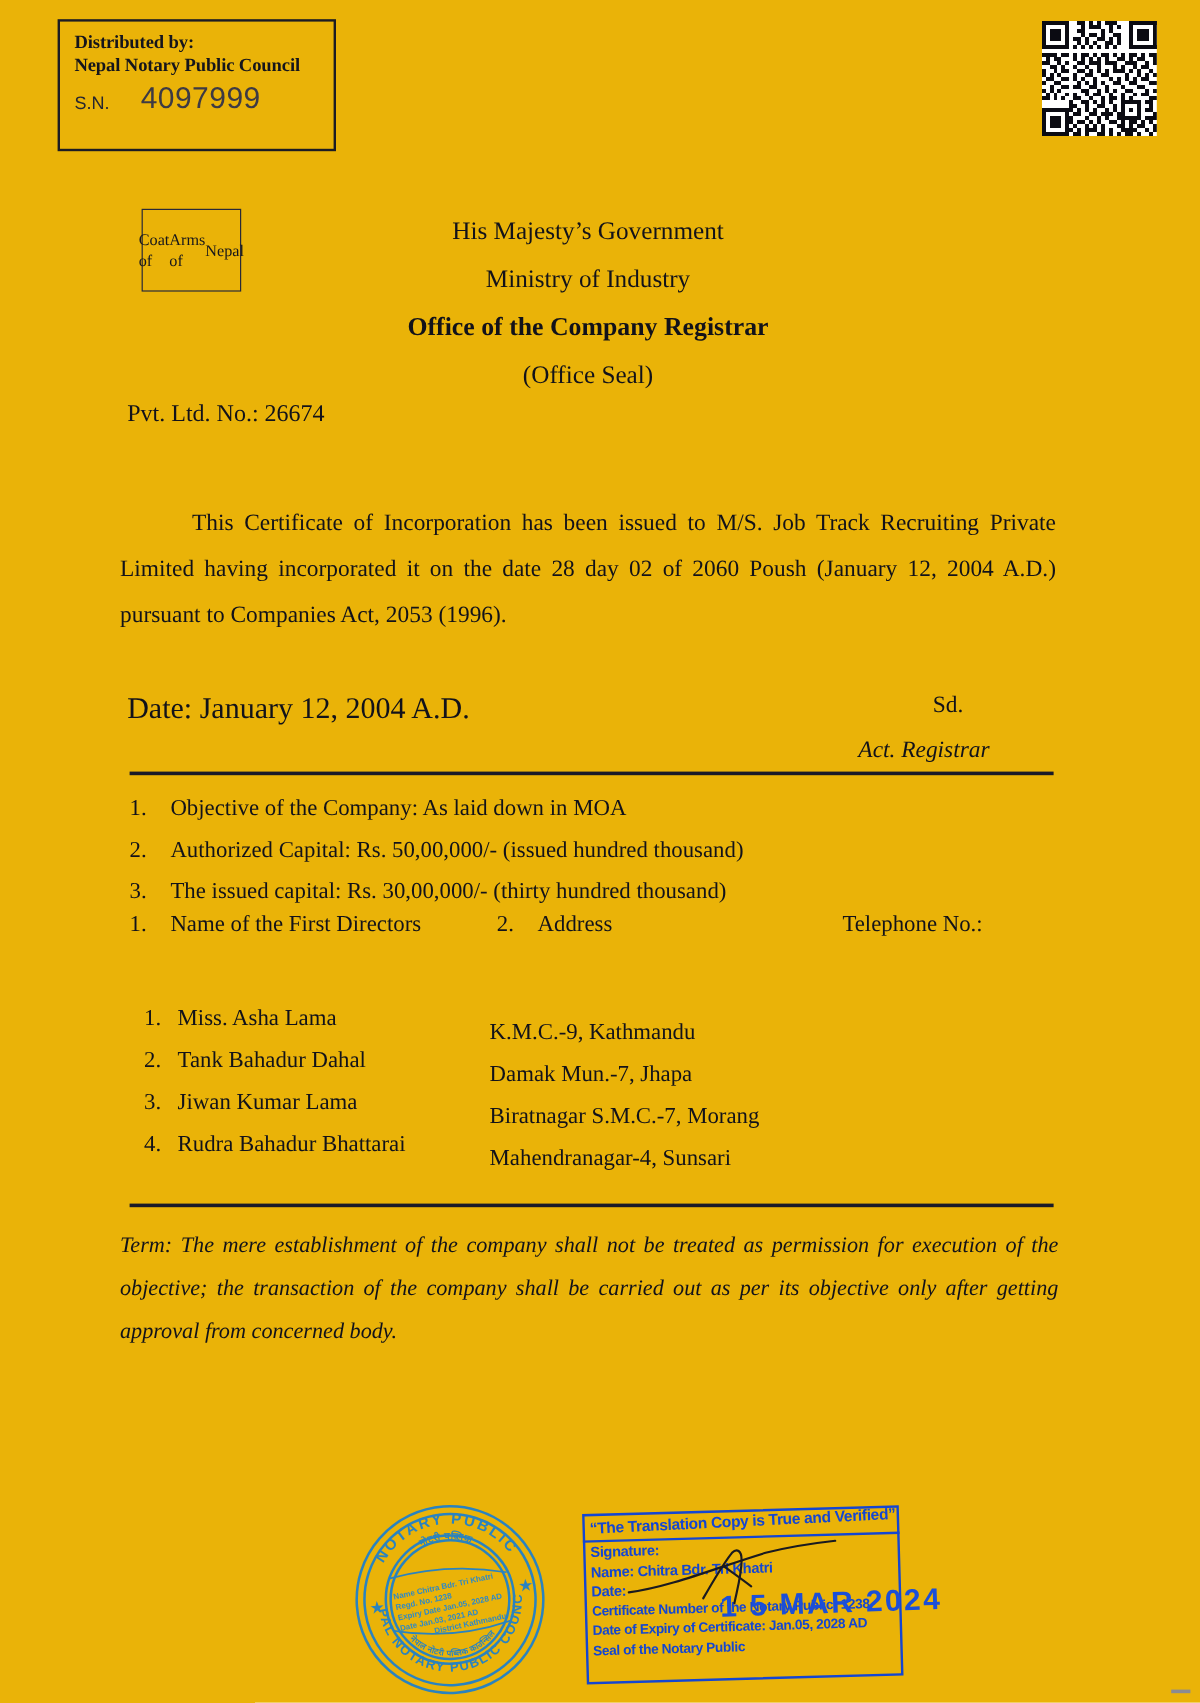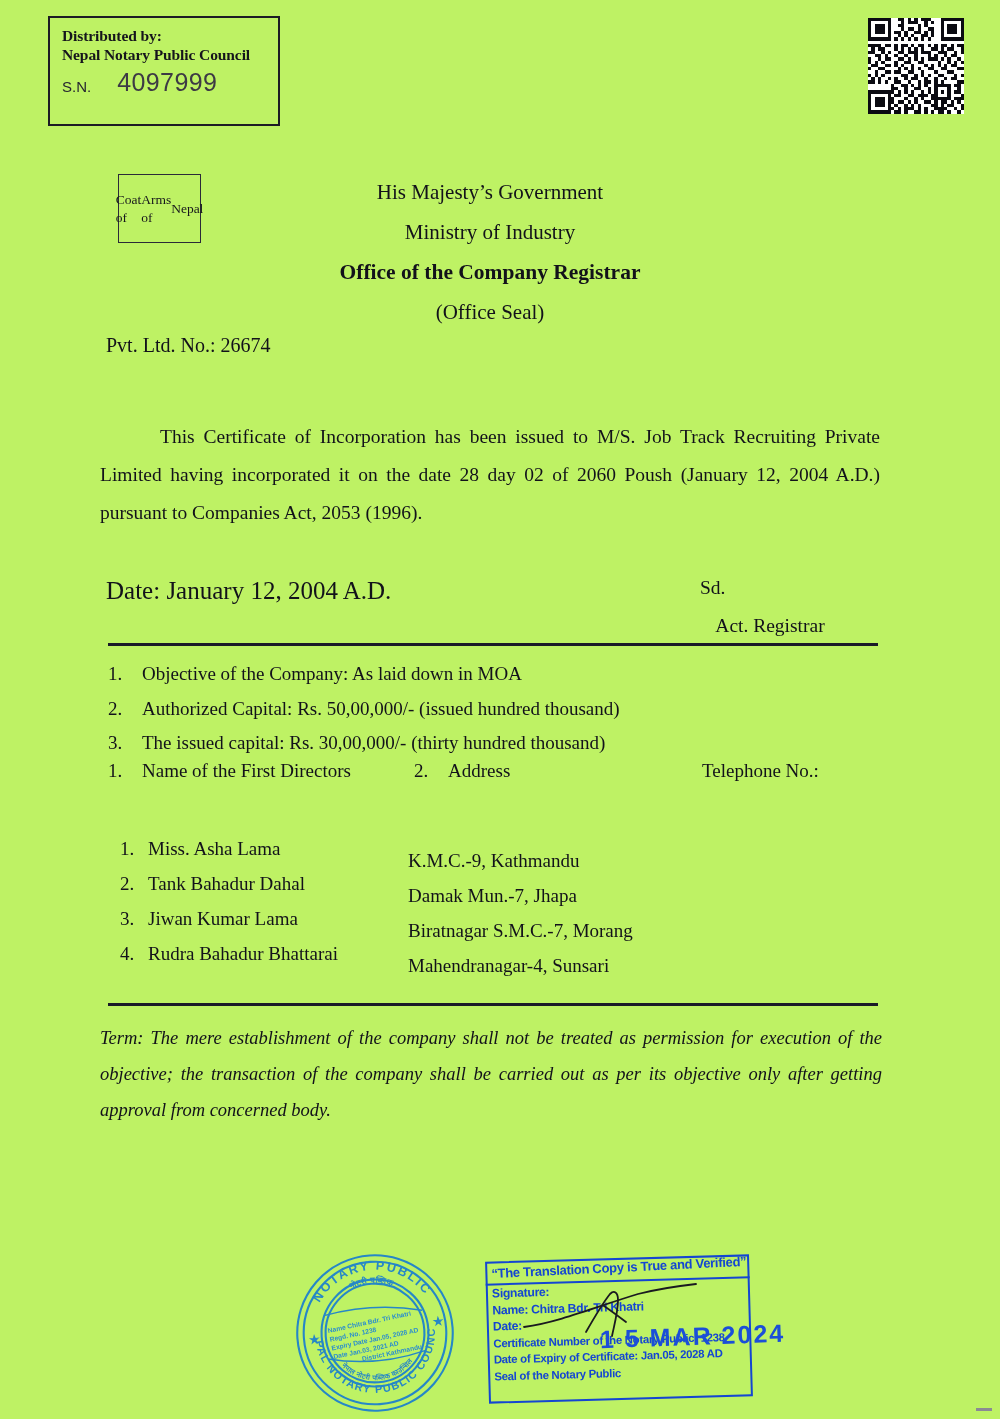--- a/index.html
+++ b/index.html
@@ -9,21 +9,21 @@
     background: #ffffff;
   }
   body {
     font-family: "Liberation Serif", serif;
     color: #111118;
   }
   #page {
     position: relative;
     width: 1000px;
     height: 1419px;
-    background: #bef264;
+    background: #eab308;
     overflow: hidden;
   }
   
   #notary-box {
     position: absolute;
     left: 48px;
     top: 16px;
     width: 232px;
     height: 110px;
     border: 2px solid #1c1c24;
@@ -138,31 +138,33 @@
     left: 106px;
     top: 577px;
     font-size: 25px;
     color: #12121a;
   }
   #sd-line {
     position: absolute;
     left: 700px;
     top: 577px;
     width: 180px;
+    text-align: center;
     font-size: 19.5px;
     color: #12121a;
   }
   #registrar-line {
     position: absolute;
     left: 660px;
     top: 615px;
     width: 220px;
     text-align: center;
     font-size: 19.5px;
     color: #12121a;
+    font-style: italic;
   }
   
   .hrule {
     position: absolute;
     left: 108px;
     width: 770px;
     height: 3px;
     background: #1a1a28;
   }
   #rule-top  { top: 643px; }

